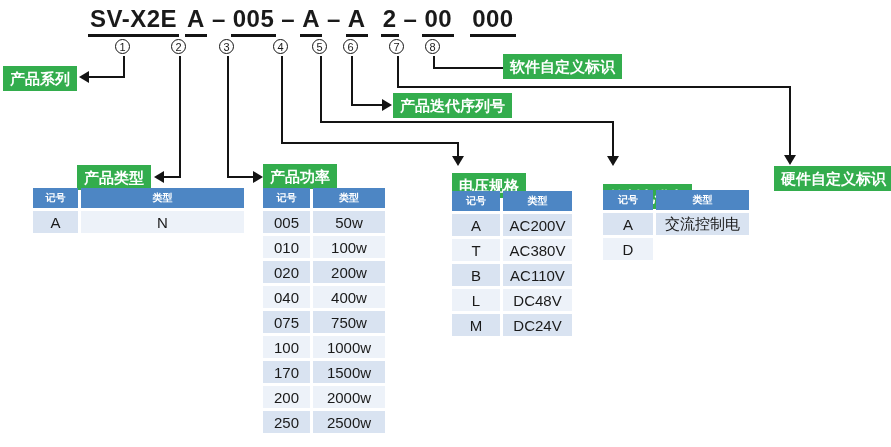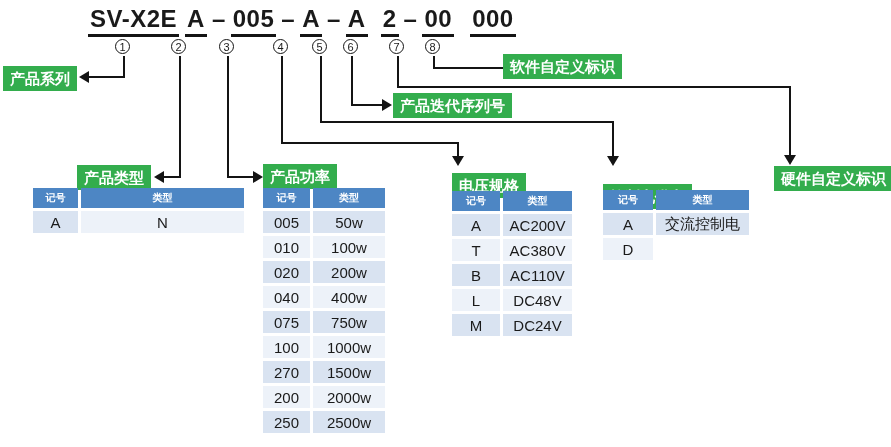--- a/index.html
+++ b/index.html
@@ -132,21 +132,21 @@
       <div class="td rb">010</div>
       <div class="td rb">100w</div>
       <div class="td ra">020</div>
       <div class="td ra">200w</div>
       <div class="td rb">040</div>
       <div class="td rb">400w</div>
       <div class="td ra">075</div>
       <div class="td ra">750w</div>
       <div class="td rb">100</div>
       <div class="td rb">1000w</div>
-      <div class="td ra">270</div>
+      <div class="td ra">170</div>
       <div class="td ra">1500w</div>
       <div class="td rb">200</div>
       <div class="td rb">2000w</div>
       <div class="td ra">250</div>
       <div class="td ra">2500w</div>
     </div>
   <div class="vtable" style="left:452px;top:191px;grid-template-columns:48px 69px">
       <div class="th">记号</div>
       <div class="th">类型</div>
       <div class="td ra">A</div>

